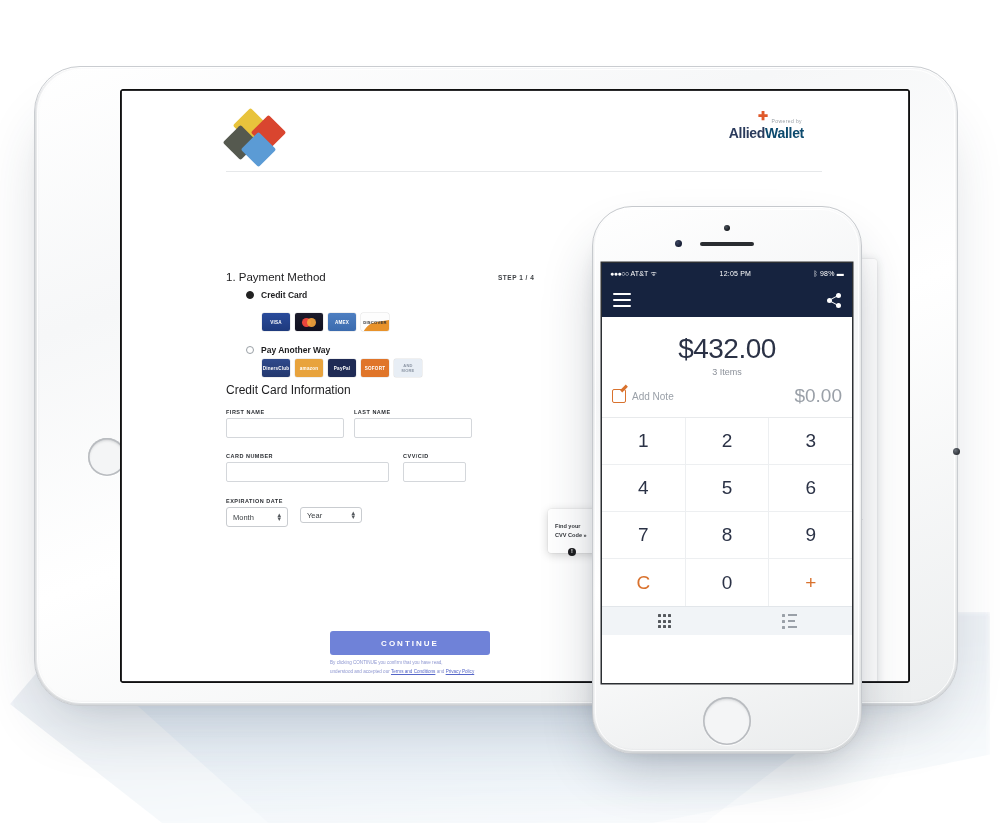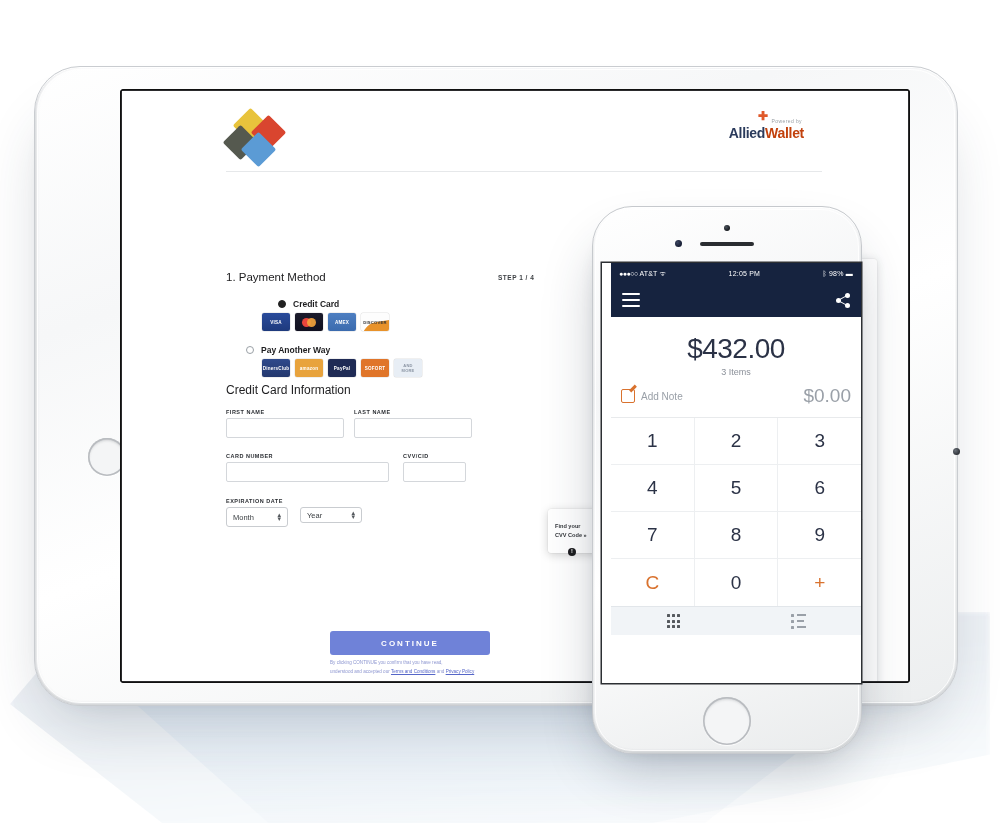--- a/index.html
+++ b/index.html
@@ -121,21 +121,21 @@
   .aw-powered {
     font-size: 5px; color: #9aa0a6; letter-spacing: .4px;
     margin-bottom: 2px; text-align: right; padding-right: 2px;
   }
   .aw-plus {
     position: absolute; right: 36px; top: -9px;
     color: #e0592a; font-size: 12px; font-weight: 700;
   }
   .aw-name { font-size: 14px; font-weight: 700; letter-spacing: -.3px; }
   .aw-name .a1 { color: #2b3b5c; }
-  .aw-name .a2 { color: #c2410c; }
+  .aw-name .a2 { color: #0c4a6e; }
 
   .hdr-rule {
     position: absolute; left: 104px; right: 86px; top: 80px;
     height: 1px; background: #e6e8ea;
   }
 
   .h-checkout {
     position: absolute; left: 104px; top: 122px;
     font-size: 26px; font-weight: 700; color: #1d1d1f; letter-spacing: -.4px;
   }
@@ -286,21 +286,20 @@
   .ph-cam { position:absolute; left:50%; margin-left:-3px; top:18px; width:6px; height:6px; border-radius:50%;
             background: radial-gradient(circle at 35% 35%, #4b525c, #15181d 70%); }
   .ph-sensor { position:absolute; left:82px; top:33px; width:7px; height:7px; border-radius:50%;
                background: radial-gradient(circle at 35% 35%, #3b4560, #161d33 70%); }
   .ph-speaker { position:absolute; left:50%; margin-left:-27px; top:35px; width:54px; height:4px;
                 border-radius:3px; background:#2a2d31; }
   .ph-screen {
     position:absolute; left:9px; top:56px; width:250px; height:420px;
     background:#fff; overflow:hidden;
     box-shadow: 0 0 0 1.5px #2c2f33;
-    padding-left: 9px;
   }
   .ph-home {
     position:absolute; left:50%; margin-left:-24px; top:490px;
     width:48px; height:48px; border-radius:50%;
     background:#f4f5f6;
     box-shadow: inset 0 0 0 1.6px #b9bcc0, inset 0 2px 3px rgba(120,125,130,.4), 0 1px 1px rgba(255,255,255,.9);
   }
 
   .sbar {
     height: 20px; background:#16233f; color:#fff;
@@ -410,21 +409,21 @@
               <div class="aw-powered">Powered by</div>
               <div class="aw-name"><span class="a1">Allied</span><span class="a2">Wallet</span></div>
             </div>
 
             <div class="hdr-rule"></div>
 
 
             <div class="sec1-title">1. Payment Method</div>
             <div class="sec1-step">STEP 1 / 4</div>
 
-            <div class="radio-row" style="left:124px; top:208px;margin-left:32px;">
+            <div class="radio-row" style="left:124px; top:199px;">
               <span class="radio on"></span>
               <span class="radio-label">Credit Card</span>
             </div>
             <div class="cards-row" style="left:140px; top:222px;">
               <span class="cbrand cb-visa">VISA</span>
               <span class="cbrand cb-mc">
                 <span class="mc-circles">
                     <i></i>
                     <i></i>
                   </span>

